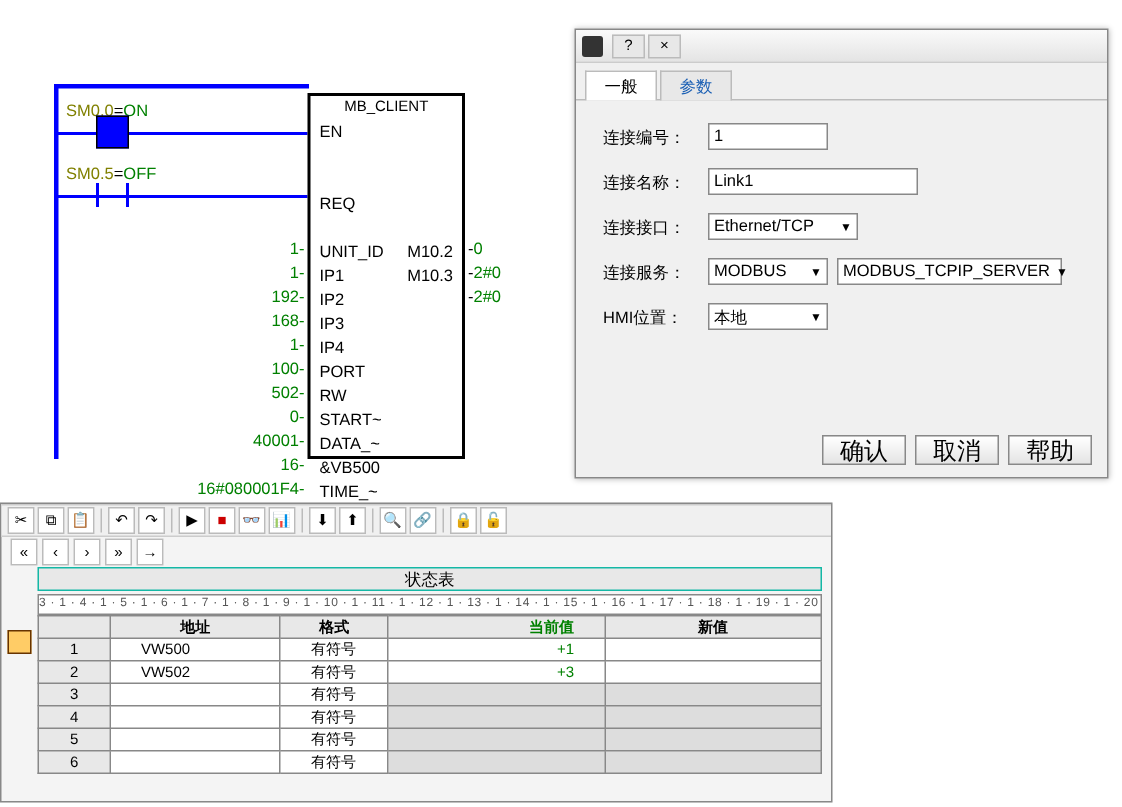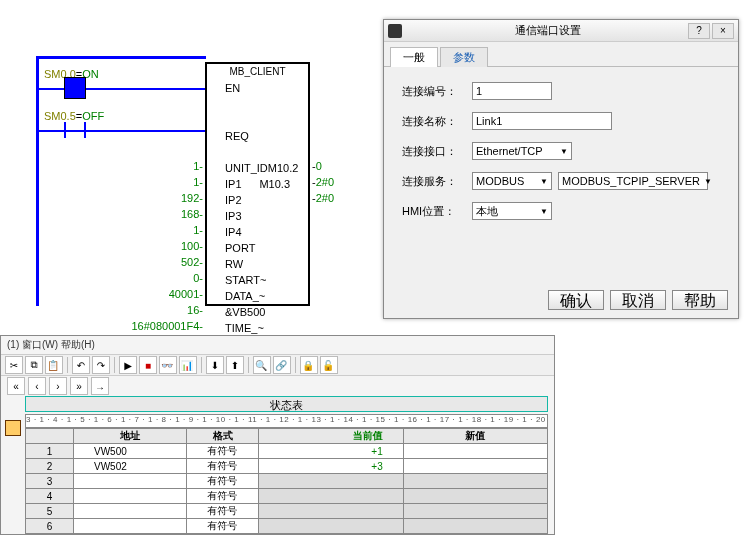--- a/index.html
+++ b/index.html
@@ -10,21 +10,21 @@
   .rung2 { position: absolute; left: 36px; top: 112px; width: 170px; height: 30px; }
   .rung-line { position: absolute; top: 18px; left: 0; right: 0; height: 2px; background: #0000ff; }
   .contact-label { position: absolute; top: -2px; left: 8px; font-size: 10px; white-space: nowrap; }
   .olive { color: #808000; }
   .green { color: #008000; }
   .contact-box { position: absolute; top: 7px; left: 28px; width: 22px; height: 22px; background: #0000ff; border: 1px solid #000; }
   .contact-open { position: absolute; top: 10px; left: 28px; width: 22px; height: 16px; border-left: 2px solid #0000ff; border-right: 2px solid #0000ff; }
 
   .fb-box { position: absolute; left: 205px; top: 62px; width: 105px; height: 244px; border: 2px solid #000; background: #fff; }
   .fb-title { text-align: center; font-size: 10px; padding: 2px 0; border-bottom: 1px solid transparent; }
-  .fb-row { display: flex; justify-content: space-between; height: 16px; line-height: 16px; font-size: 10px; padding: 0 18px; }
+  .fb-row { display: flex; justify-content: space-between; height: 16px; line-height: 16px; font-size: 10px; padding: 0 6px; }
   .fb-left { color: #000; }
   .fb-right { color: #000; }
   .fb-outer-left { position: absolute; left: 128px; top: 62px; width: 75px; text-align: right; font-size: 10px; line-height: 16px; }
   .fb-outer-right { position: absolute; left: 312px; top: 62px; width: 70px; text-align: left; font-size: 10px; line-height: 16px; }
   .fb-outer-left div, .fb-outer-right div { height: 16px; }
   .spacer { height: 16px; }
 
   
   .dialog { position: absolute; left: 383px; top: 19px; width: 356px; height: 300px; border: 1px solid #888; background: #f0f0f0; box-shadow: 0 0 4px rgba(0,0,0,.3); }
   .dlg-title { height: 22px; background: linear-gradient(#fafafa,#e4e4e4); display: flex; align-items: center; padding: 0 4px; border-bottom: 1px solid #ccc; }
@@ -195,21 +195,20 @@
     <div>&nbsp;</div>
     <div>&nbsp;</div>
     <div>&nbsp;</div>
     <div>&nbsp;</div>
     <div>&nbsp;</div>
   </div>
 
 <div class="dialog">
   <div class="dlg-title">
     <div class="dlg-icon"></div>
-    <div class="dlg-title-text">通信端口设置</div>
     <div class="dlg-btns">
       <div class="dlg-winbtn">?</div>
       <div class="dlg-winbtn">×</div>
     </div>
   </div>
   <div class="dlg-tabs">
     <div class="dlg-tab active">一般</div>
     <div class="dlg-tab inactive">参数</div>
   </div>
   <div class="dlg-body">
@@ -249,21 +248,20 @@
     </div>
   </div>
   <div class="dlg-footer">
     <button class="dlg-footbtn">确认</button>
     <button class="dlg-footbtn">取消</button>
     <button class="dlg-footbtn">帮助</button>
   </div>
 </div>
 
 <div class="status-area">
-  <div class="menu-line">(1)  窗口(W)  帮助(H)</div>
   <div class="toolbar">
     <div class="tb-btn">✂</div>
     <div class="tb-btn">⧉</div>
     <div class="tb-btn">📋</div>
     <div class="tb-sep"></div>
     <div class="tb-btn">↶</div>
     <div class="tb-btn">↷</div>
     <div class="tb-sep"></div>
     <div class="tb-btn">▶</div>
     <div class="tb-btn red-rec">■</div>

